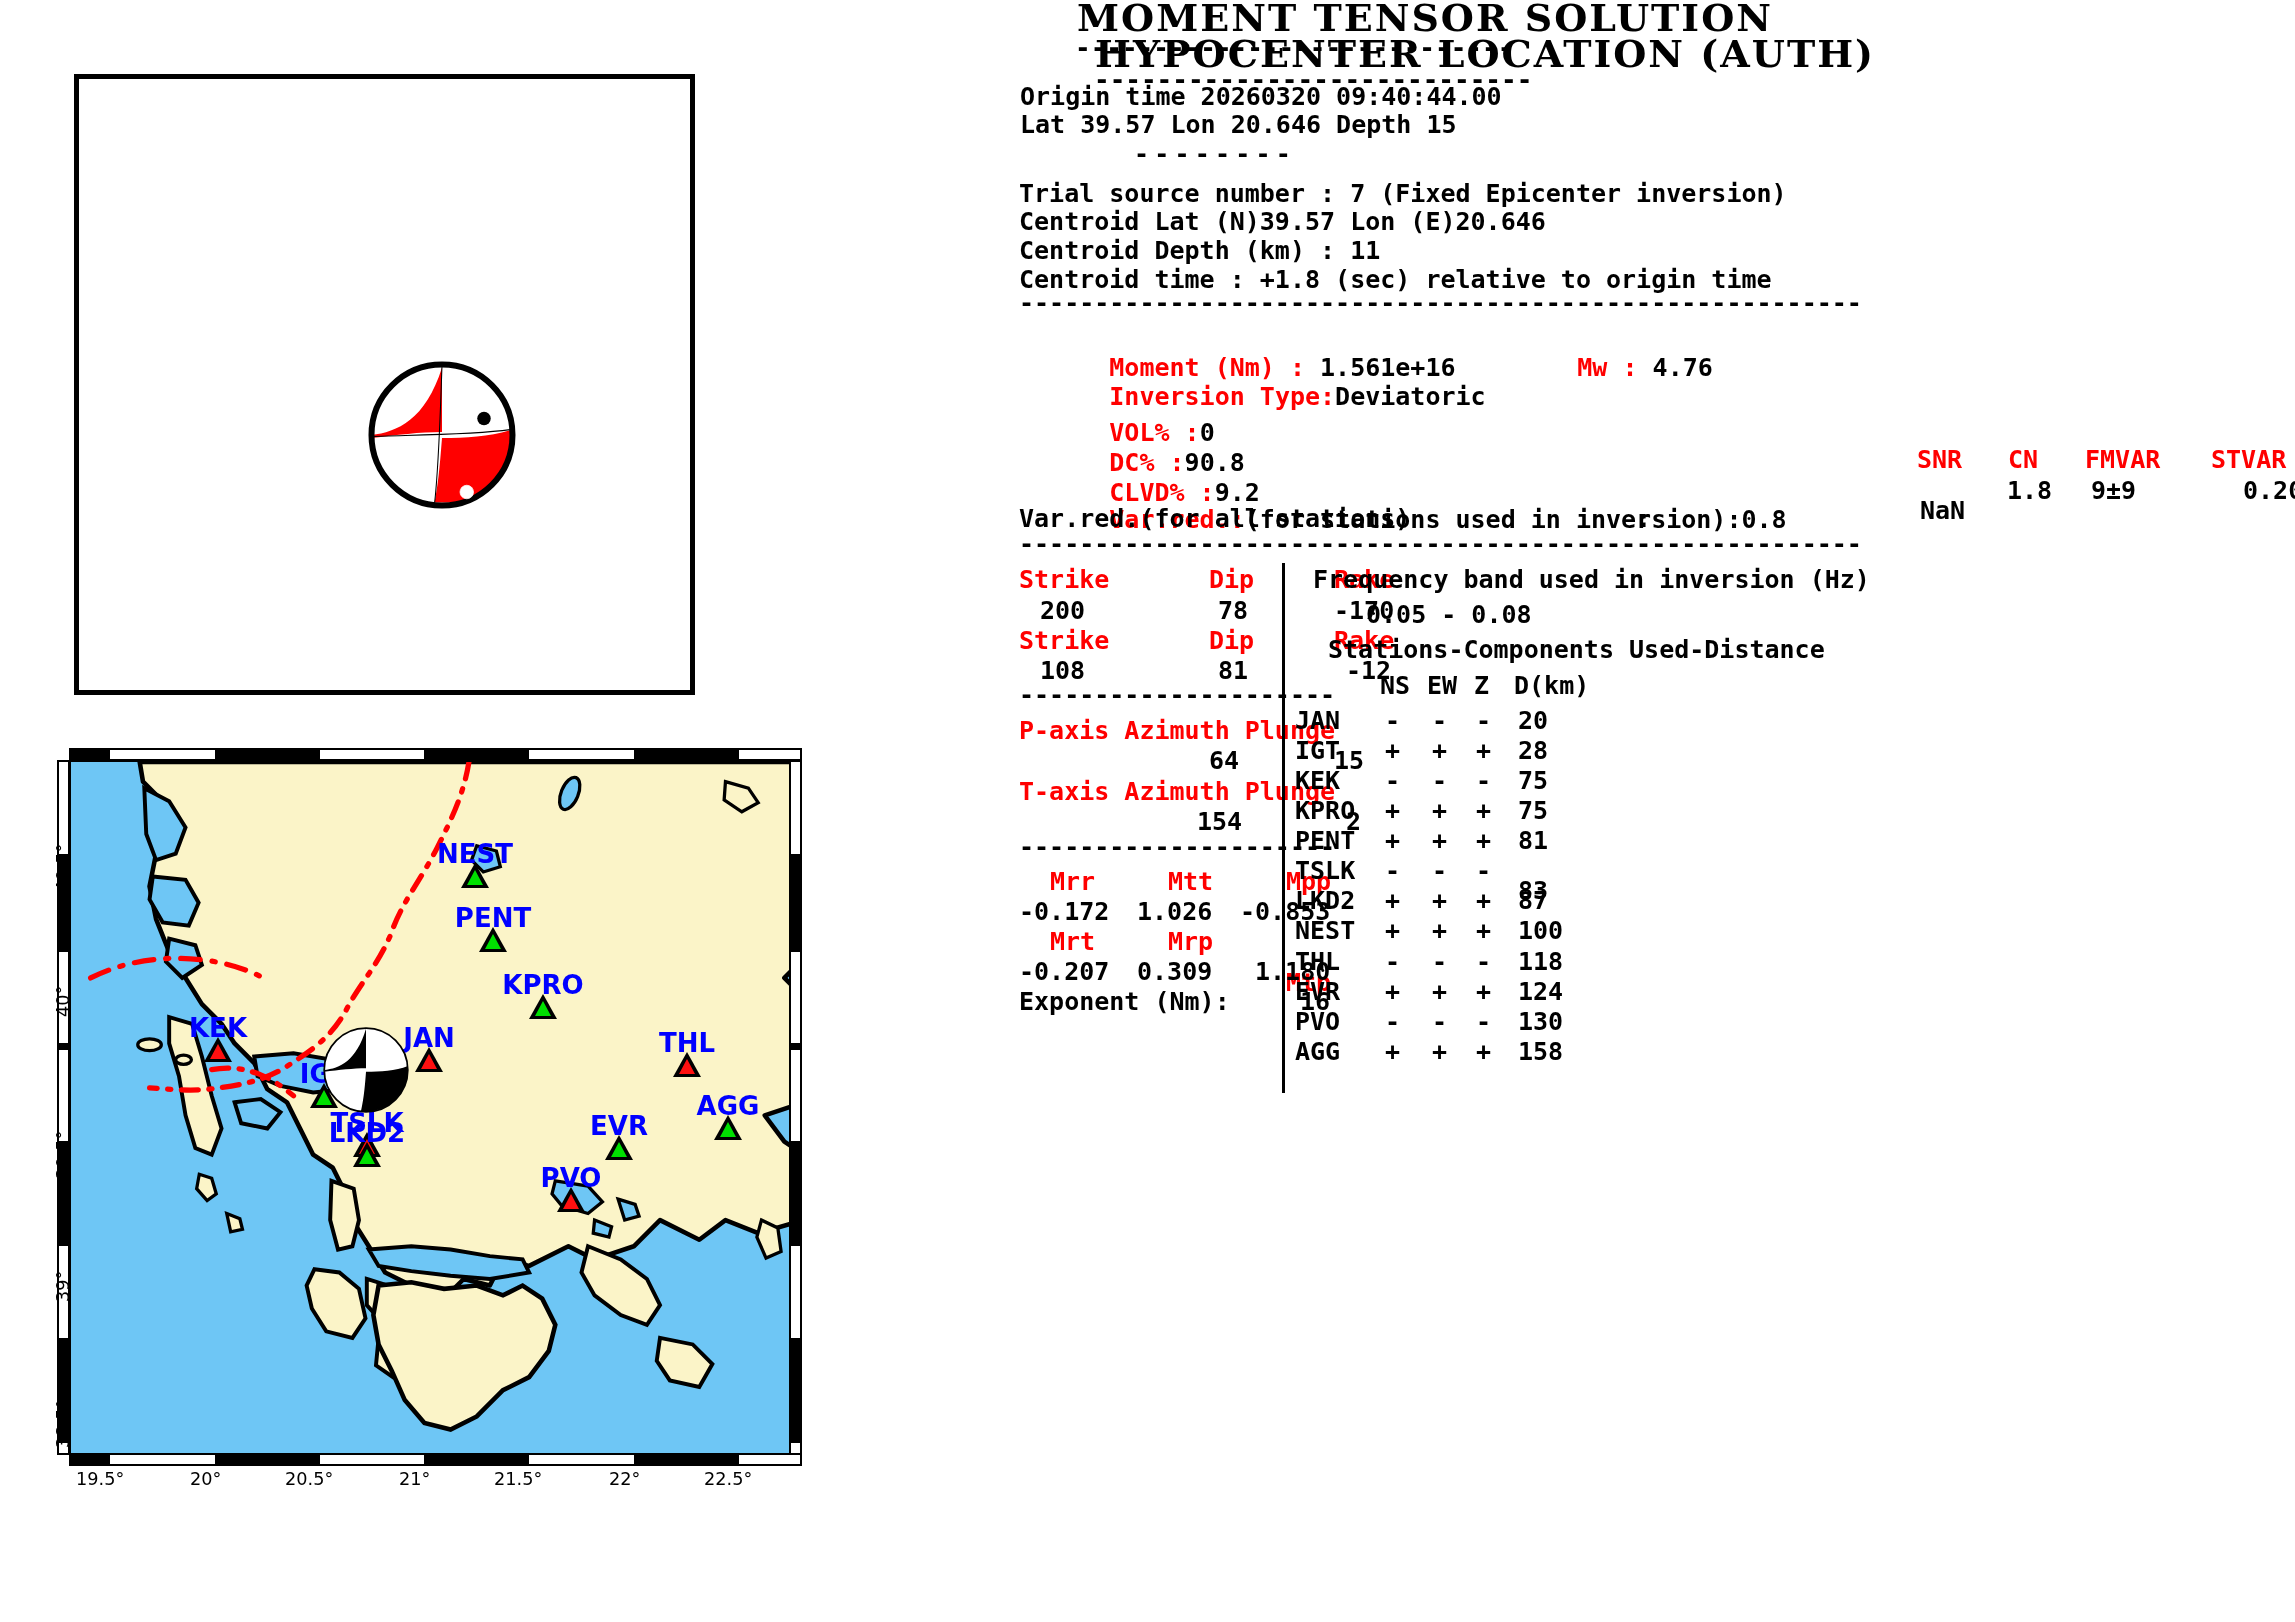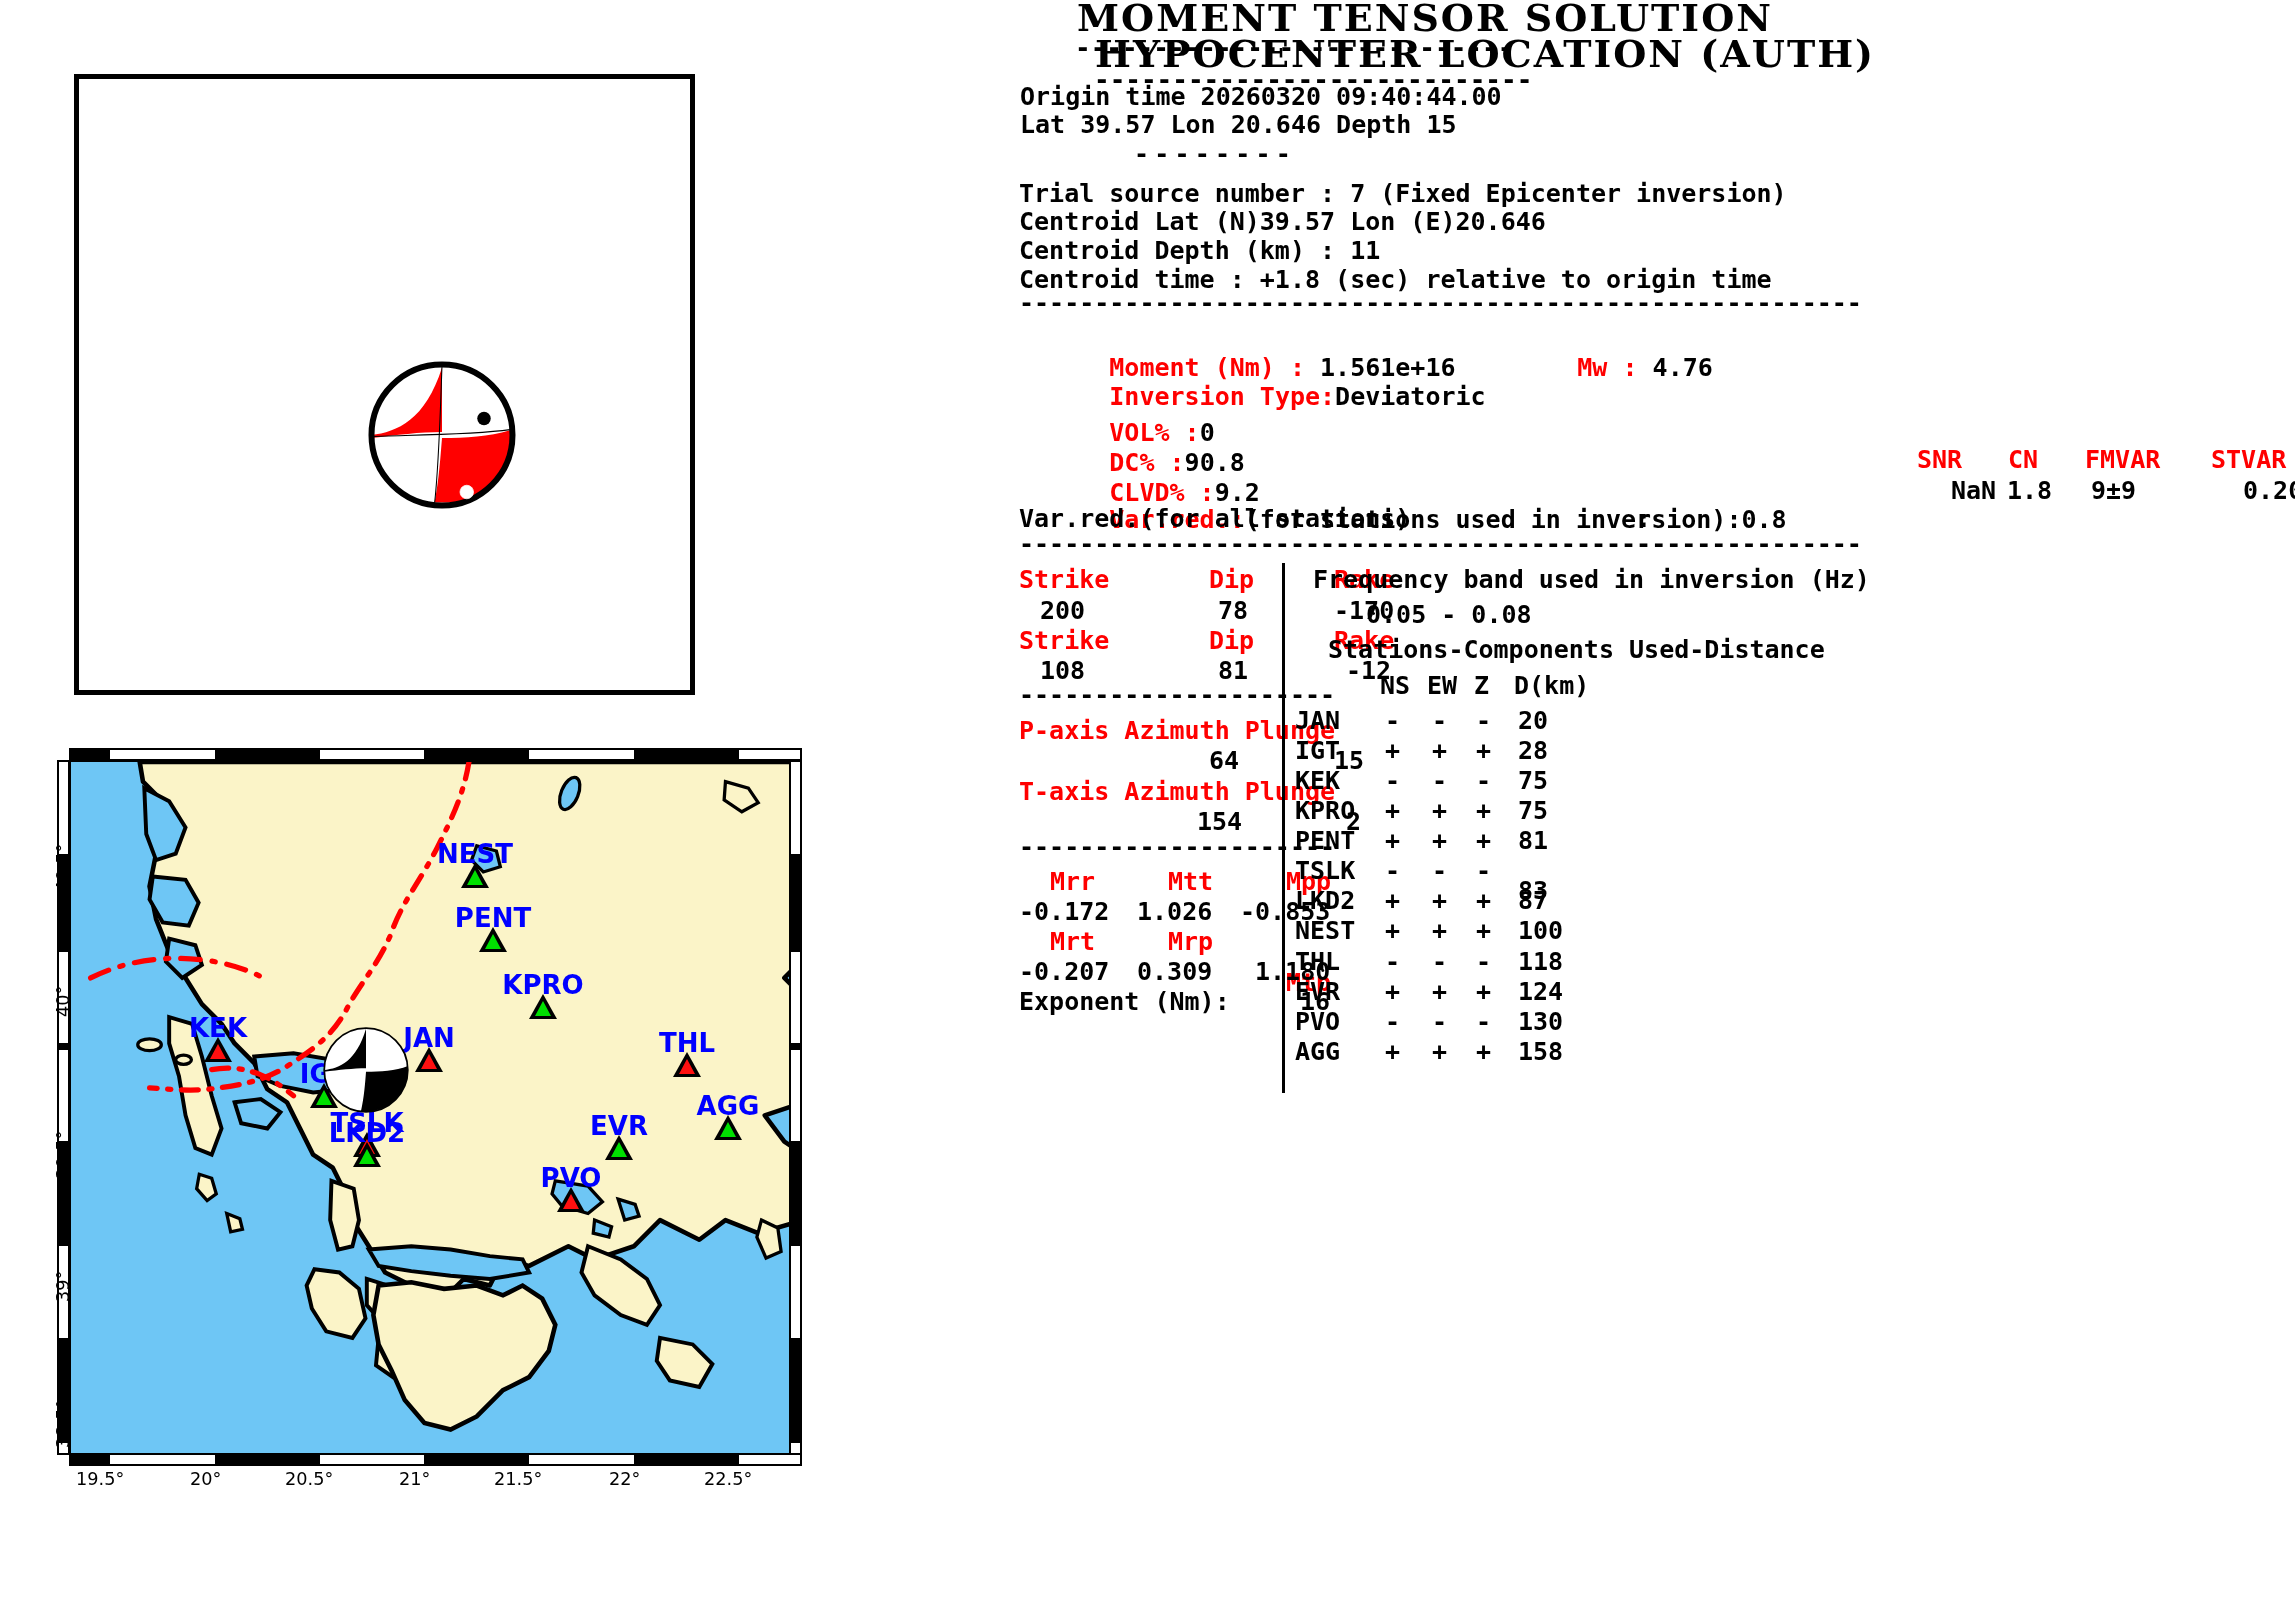--- a/index.html
+++ b/index.html
@@ -417,21 +417,21 @@
     </div>
 
     <div class="mono red" style="left:1106px; top:445px;">SNR</div>
     <div class="mono red" style="left:1197px; top:445px;">CN</div>
     <div class="mono red" style="left:1274px; top:445px;">FMVAR</div>
     <div class="mono red" style="left:1400px; top:445px;">STVAR</div>
 
     <div class="mono" style="left:208px; top:476px;">
       <span class="red">Var.red.:</span><span>(for stations used in inversion):0.8</span>
     </div>
-    <div class="mono" style="left:1109px; top:476px;margin-left:31px;">NaN</div>
+    <div class="mono" style="left:1109px; top:496px;">NaN</div>
     <div class="mono" style="left:1196px; top:476px;">1.8</div>
     <div class="mono" style="left:1280px; top:476px;">9±9</div>
     <div class="mono" style="left:1432px; top:476px;">0.20</div>
 
     <div class="mono" style="left:208px; top:504px;">Var.red.(for all stations)               :</div>
     <div class="mono" style="left:208px; top:529px;">--------------------------------------------------------</div>
 
     <div class="mono red" style="left:208px; top:565px;">Strike</div>
     <div class="mono red" style="left:398px; top:565px;">Dip</div>
     <div class="mono red" style="left:523px; top:565px;">Rake</div>

